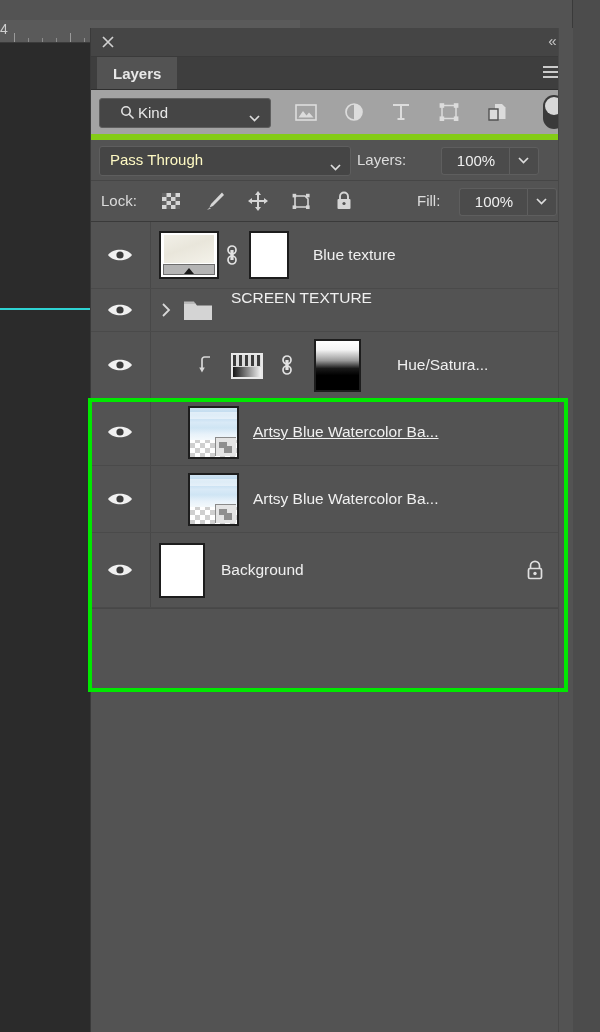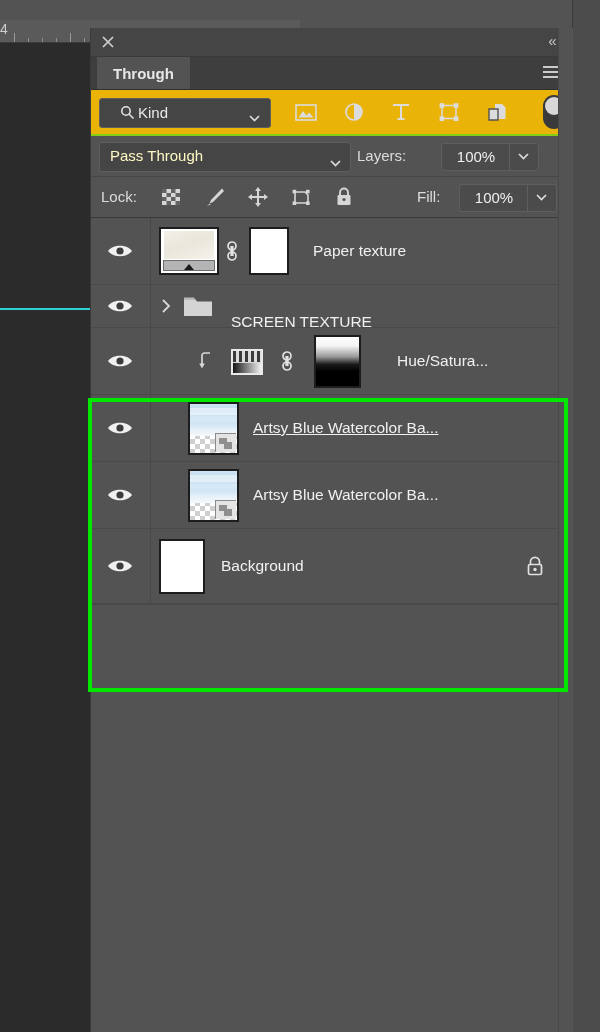--- a/index.html
+++ b/index.html
@@ -136,22 +136,22 @@
     display: block;
     height: 2px;
     background: #cbcbcb;
     margin-bottom: 3px;
   }
 
   
   .filter-row {
     position: relative;
     height: 44px;
-    background: #eab308;
-    border-bottom: 2px solid #84cc16;
+    background: #a3a3a3;
+    border-bottom: 6px solid #84cc16;
   }
   .kind-select {
     position: absolute;
     left: 8px; top: 8px;
     width: 170px; height: 28px;
     background: #454545;
     border: 1px solid #5e5e5e;
     border-radius: 3px;
     cursor: pointer;
   }
@@ -524,21 +524,21 @@
     <div class="panel-topbar">
       <div class="close-icon">
         <svg width="16" height="16" viewBox="0 0 16 16">
           <path d="M3 3 L13 13 M13 3 L3 13" stroke="#d0d0d0" stroke-width="1.7" fill="none"></path>
         </svg>
       </div>
       <div class="collapse-icon">«</div>
     </div>
 
     <div class="panel-tabbar">
-      <div class="tab">Through</div>
+      <div class="tab">Layers</div>
       <div class="panel-menu-icon">
         <i></i>
           <i></i>
           <i></i>
       </div>
     </div>
 
     <div class="filter-row">
       <div class="kind-select">
         <div class="kind-search-icon">
@@ -684,21 +684,21 @@
           <div class="paper-thumb-bar"></div>
         </div>
         <div class="link-icon" style="left:134px;top:22px;">
           <svg width="14" height="22" viewBox="0 0 14 22">
             <circle cx="7" cy="6" r="4" stroke="#e2e2e2" stroke-width="1.7" fill="none"></circle>
             <circle cx="7" cy="16" r="4" stroke="#e2e2e2" stroke-width="1.7" fill="none"></circle>
             <rect x="5.4" y="6" width="3.2" height="10" fill="#e2e2e2"></rect>
           </svg>
         </div>
         <div class="thumb" style="left:158px;top:9px;width:40px;height:48px;background:#ffffff;"></div>
-        <div class="layer-name" style="left:222px;top:24px;">Paper texture</div>
+        <div class="layer-name" style="left:222px;top:24px;">Blue texture</div>
       </div>
 
       <div class="layer-row group-header">
         <div class="eyecell">
           <div class="eye-icon">
             <svg width="28" height="18" viewBox="0 0 28 18">
               <path d="M2 9 C7 2, 21 2, 26 9 C21 16, 7 16, 2 9 Z" fill="#f0f0f0"></path>
               <circle cx="14" cy="9" r="3.6" fill="#3c3c3c"></circle>
             </svg>
           </div>
@@ -707,21 +707,21 @@
           <svg width="10" height="16" viewBox="0 0 10 16">
             <path d="M2 2 L8 8 L2 14" stroke="#d8d8d8" stroke-width="1.8" fill="none"></path>
           </svg>
         </div>
         <div class="folder-icon" style="left:92px;top:10px;">
           <svg width="30" height="22" viewBox="0 0 30 22">
             <path d="M1 4 H12 L14 6.5 H29 V21 H1 Z" fill="#d4d4d4"></path>
             <path d="M1 2.5 H11 L12.6 5 H1 Z" fill="#b9b9b9"></path>
           </svg>
         </div>
-        <div class="layer-name" style="left:140px;top:28px;">SCREEN TEXTURE</div>
+        <div class="layer-name" style="left:140px;top:0;">SCREEN TEXTURE</div>
       </div>
 
 
       <div class="layer-row">
         <div class="eyecell">
           <div class="eye-icon">
             <svg width="28" height="18" viewBox="0 0 28 18">
               <path d="M2 9 C7 2, 21 2, 26 9 C21 16, 7 16, 2 9 Z" fill="#f0f0f0"></path>
               <circle cx="14" cy="9" r="3.6" fill="#3c3c3c"></circle>
             </svg>

